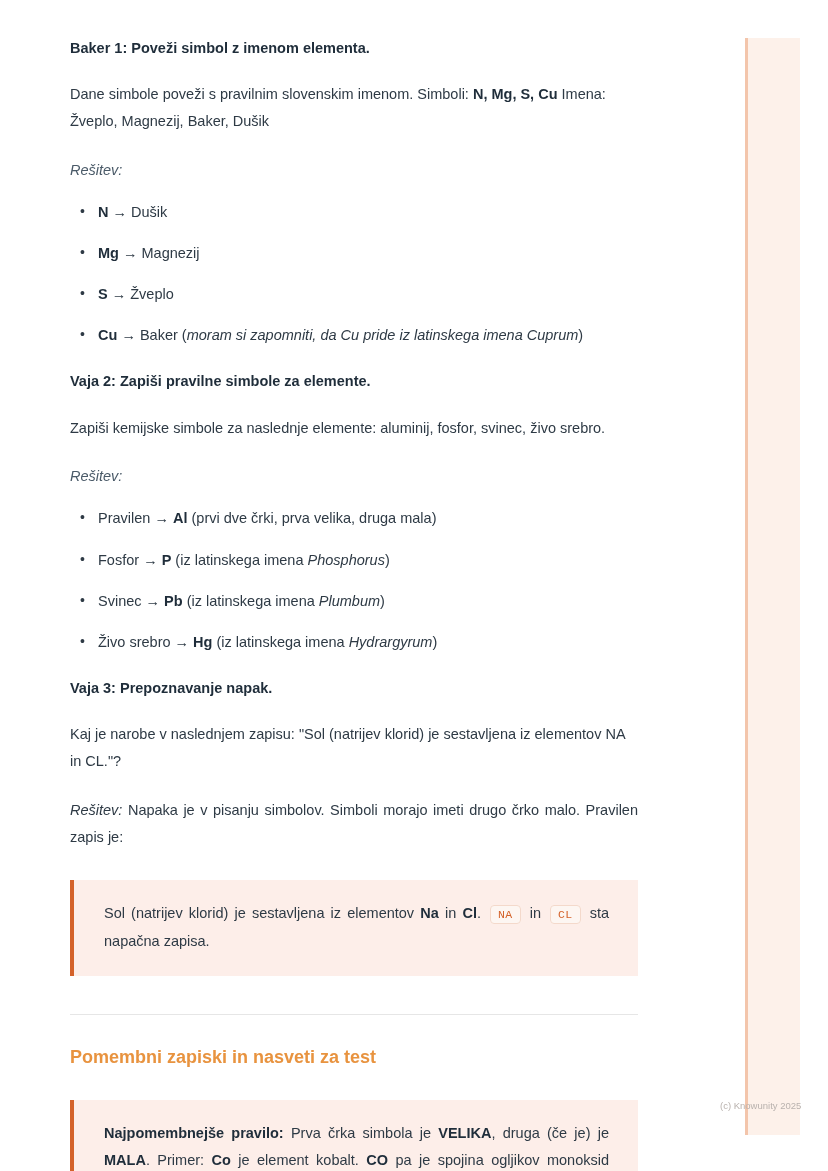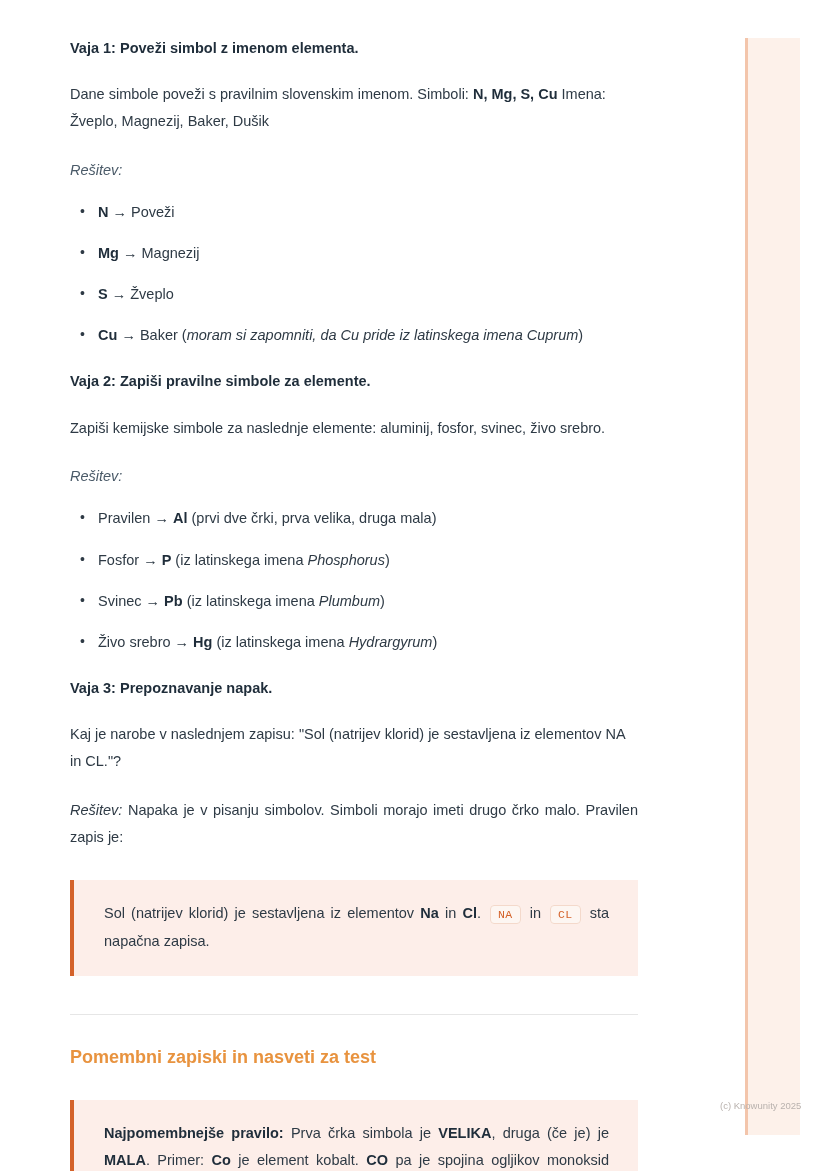--- a/index.html
+++ b/index.html
@@ -137,28 +137,28 @@
   }
 </style>
 </head>
 <body>
 
 <div class="right-strip"></div>
 
 <div class="page">
 
   <section class="section">
-    <h3 class="exercise-title">Vaja 1: Poveži simbol z imenom elementa.</h3>
+    <h3 class="exercise-title">Baker 1: Poveži simbol z imenom elementa.</h3>
 
     <p class="para"><span>Dane simbole poveži s pravilnim slovenskim imenom. Simboli: </span><b>N, Mg, S, Cu</b><span> Imena: Žveplo, Magnezij, Baker, Dušik</span></p>
 
     <p class="solution-label">Rešitev:</p>
 
     <ul class="answer-list">
-      <li><b>N</b> <span>→</span> <span>Poveži</span></li>
+      <li><b>N</b> <span>→</span> <span>Dušik</span></li>
       <li><b>Mg</b> <span>→</span> <span>Magnezij</span></li>
       <li><b>S</b> <span>→</span> <span>Žveplo</span></li>
       <li><b>Cu</b> <span>→</span> <span>Baker</span> (<i>moram si zapomniti, da Cu pride iz latinskega imena Cuprum</i>)</li>
     </ul>
   </section>
 
   <section class="section">
     <h3 class="exercise-title">Vaja 2: Zapiši pravilne simbole za elemente.</h3>
 
     <p class="para">Zapiši kemijske simbole za naslednje elemente: aluminij, fosfor, svinec, živo srebro.</p>

